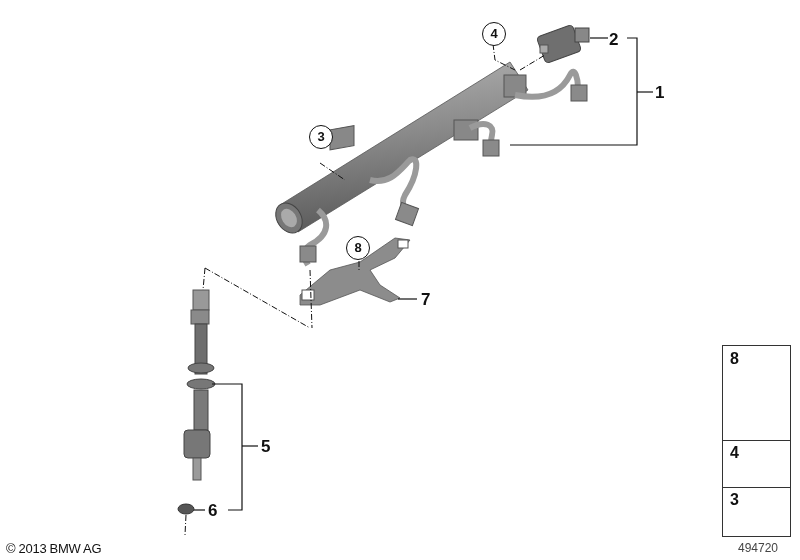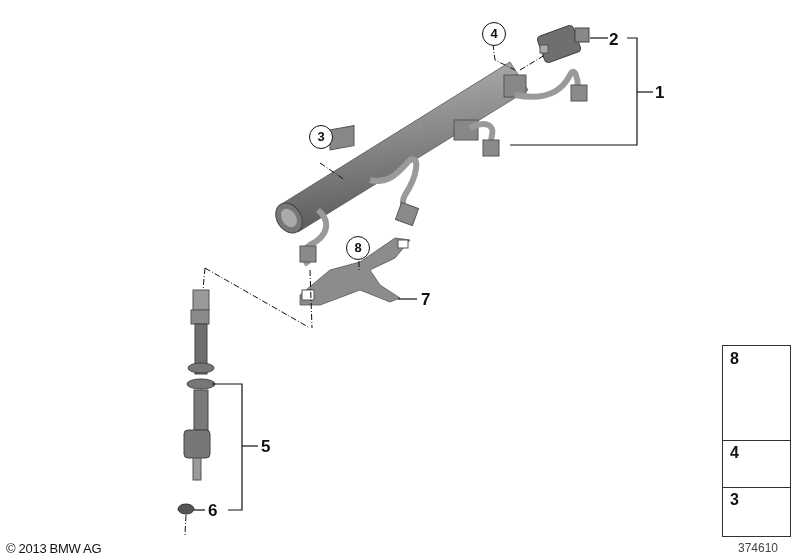--- a/index.html
+++ b/index.html
@@ -123,14 +123,14 @@
     </div>
     <div class="legend-cell" style="top:94px;height:47px;">
       <span class="legend-num">4</span>
     </div>
     <div class="legend-cell" style="top:141px;height:49px;">
       <span class="legend-num">3</span>
     </div>
   </div>
 
   <div class="copyright">© 2013 BMW AG</div>
-  <div class="diagram-id">374610</div>
+  <div class="diagram-id">494720</div>
 </div>
 
 </body></html>

